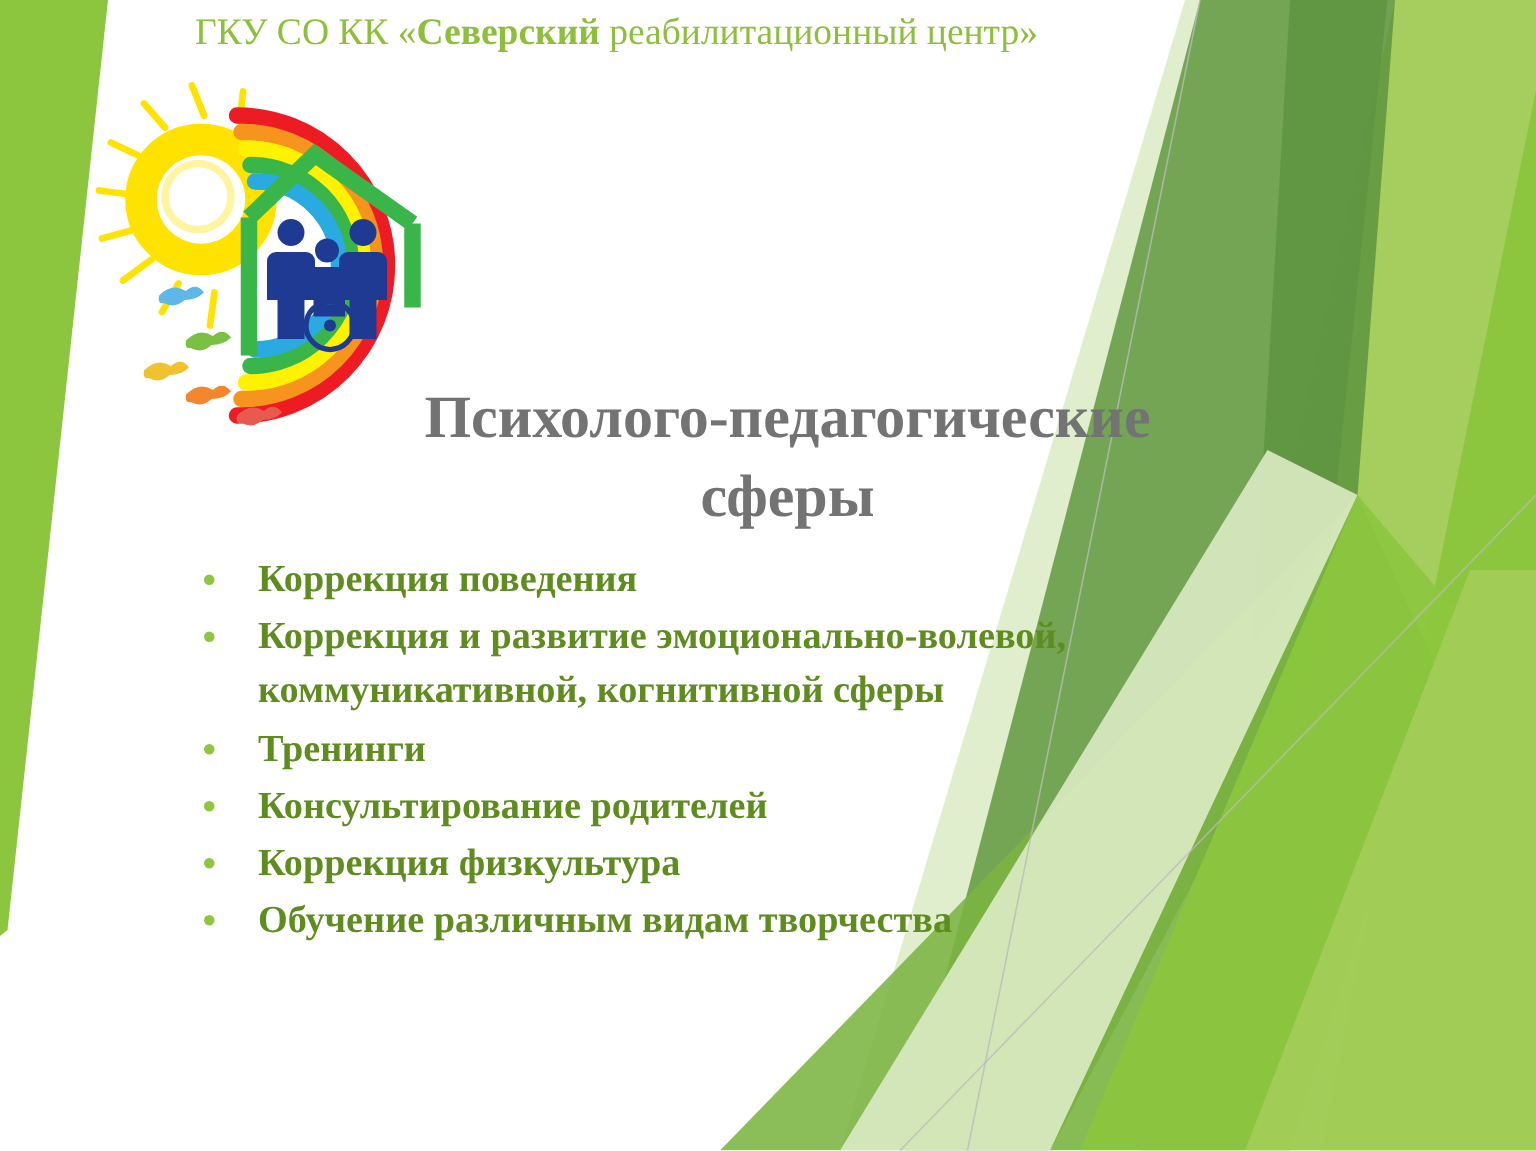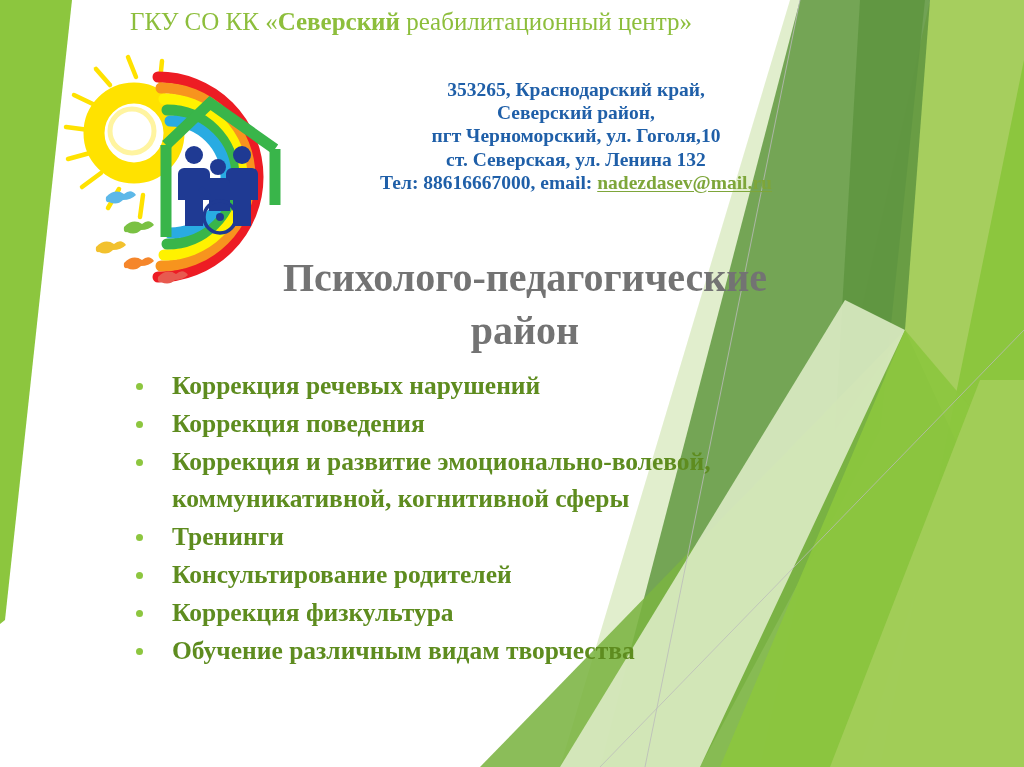--- a/index.html
+++ b/index.html
@@ -201,40 +201,29 @@
       <path d="M34,202 q9,-9 18,-3 q7,-6 12,1 q-5,5 -13,5 q-6,6 -14,2 q-4,1 -3,-5 z" fill="#F2C12E"></path>
       <path d="M62,218 q9,-9 18,-3 q7,-6 12,1 q-5,5 -13,5 q-6,6 -14,2 q-4,1 -3,-5 z" fill="#F5862B"></path>
       <path d="M96,232 q9,-9 18,-3 q7,-6 12,1 q-5,5 -13,5 q-6,6 -14,2 q-4,1 -3,-5 z" fill="#E85A4F"></path>
     </g>
   </svg>
 
   <div class="org-header">
     <span>ГКУ СО КК «</span><span class="strong">Северский</span><span> реабилитационный центр»</span>
   </div>
 
-  <div class="address-block">
-    <div class="line">353265, Краснодарский край,</div>
-    <div class="line">Северский район,</div>
-    <div class="line">пгт Черноморский, ул. Гоголя,10</div>
-    <div class="line">ст. Северская, ул. Ленина 132</div>
-    <div class="line"><span>Тел: 88616667000, email: </span><a class="email-link" href="#">nadezdasev@mail.ru</a></div>
-  </div>
 
   <div class="main-title">
     <div>Психолого-педагогические</div>
-    <div>район</div>
+    <div>сферы</div>
   </div>
 
   <ul class="services-list">
     <li class="service-item">
       <span class="bullet"></span>
-      <span>Коррекция речевых нарушений</span>
-    </li>
-    <li class="service-item">
-      <span class="bullet"></span>
       <span>Коррекция поведения</span>
     </li>
     <li class="service-item">
       <span class="bullet"></span>
       <span>Коррекция и развитие эмоционально-волевой, коммуникативной, когнитивной сферы</span>
     </li>
     <li class="service-item">
       <span class="bullet"></span>
       <span>Тренинги</span>
     </li>

